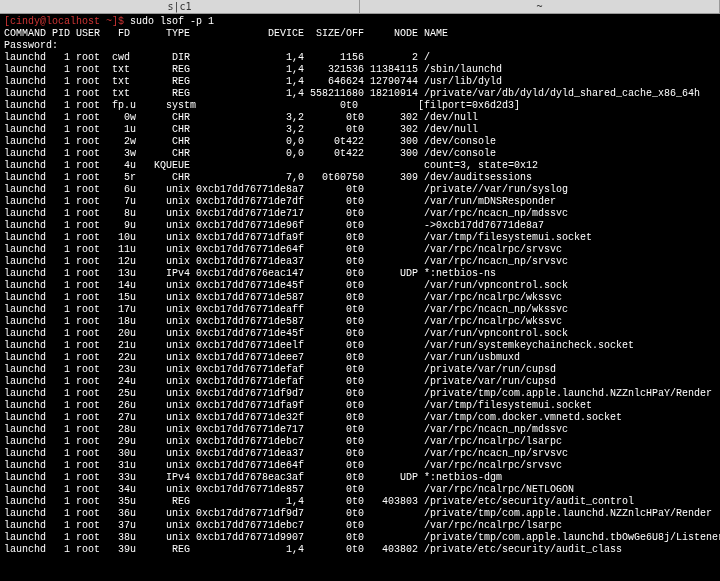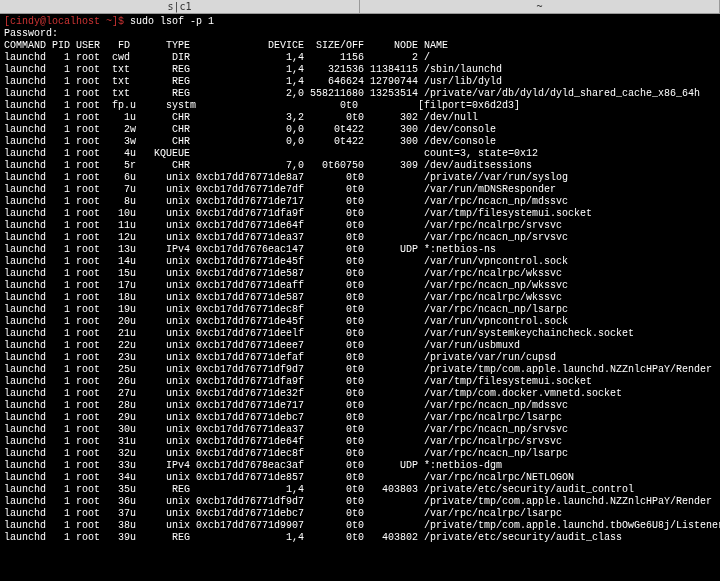--- a/index.html
+++ b/index.html
@@ -16,57 +16,58 @@
 </head>
 <body>
 
 <div class="titlebar">
   <div class="tab">s|c1</div>
   <div class="tab">~</div>
 </div>
 
 <div class="term">
   <div class="row"><span class="prompt"><span class="bracket">[</span><span>cindy@localhost</span><span> ~</span><span class="bracket">]$ </span></span><span class="cmd">sudo lsof -p 1</span></div>
+  <div class="row hdr">COMMAND PID USER   FD      TYPE             DEVICE  SIZE/OFF     NODE NAME</div>
   <div class="row">Password:</div>
-  <div class="row hdr">COMMAND PID USER   FD      TYPE             DEVICE  SIZE/OFF     NODE NAME</div>
   <div id="rows">
       <div class="row">launchd   1 root  cwd       DIR                1,4      1156        2 /</div>
       <div class="row">launchd   1 root  txt       REG                1,4    321536 11384115 /sbin/launchd</div>
       <div class="row">launchd   1 root  txt       REG                1,4    646624 12790744 /usr/lib/dyld</div>
-      <div class="row">launchd   1 root  txt       REG                2,0 558211680 13253514 /private/var/db/dyld/dyld_shared_cache_x86_64h</div>
+      <div class="row">launchd   1 root  txt       REG                1,4 558211680 18210914 /private/var/db/dyld/dyld_shared_cache_x86_64h</div>
       <div class="row">launchd   1 root  fp.u     systm                        0t0          [filport=0x6d2d3]</div>
+      <div class="row">launchd   1 root    0w      CHR                3,2       0t0      302 /dev/null</div>
       <div class="row">launchd   1 root    1u      CHR                3,2       0t0      302 /dev/null</div>
       <div class="row">launchd   1 root    2w      CHR                0,0     0t422      300 /dev/console</div>
       <div class="row">launchd   1 root    3w      CHR                0,0     0t422      300 /dev/console</div>
       <div class="row">launchd   1 root    4u   KQUEUE                                       count=3, state=0x12</div>
       <div class="row">launchd   1 root    5r      CHR                7,0   0t60750      309 /dev/auditsessions</div>
       <div class="row">launchd   1 root    6u     unix 0xcb17dd76771de8a7       0t0          /private//var/run/syslog</div>
       <div class="row">launchd   1 root    7u     unix 0xcb17dd76771de7df       0t0          /var/run/mDNSResponder</div>
       <div class="row">launchd   1 root    8u     unix 0xcb17dd76771de717       0t0          /var/rpc/ncacn_np/mdssvc</div>
+      <div class="row">launchd   1 root    9u     unix 0xcb17dd76771de96f       0t0          -&gt;0xcb17dd76771de8a7</div>
       <div class="row">launchd   1 root   10u     unix 0xcb17dd76771dfa9f       0t0          /var/tmp/filesystemui.socket</div>
       <div class="row">launchd   1 root   11u     unix 0xcb17dd76771de64f       0t0          /var/rpc/ncalrpc/srvsvc</div>
       <div class="row">launchd   1 root   12u     unix 0xcb17dd76771dea37       0t0          /var/rpc/ncacn_np/srvsvc</div>
       <div class="row">launchd   1 root   13u     IPv4 0xcb17dd7676eac147       0t0      UDP *:netbios-ns</div>
       <div class="row">launchd   1 root   14u     unix 0xcb17dd76771de45f       0t0          /var/run/vpncontrol.sock</div>
       <div class="row">launchd   1 root   15u     unix 0xcb17dd76771de587       0t0          /var/rpc/ncalrpc/wkssvc</div>
       <div class="row">launchd   1 root   17u     unix 0xcb17dd76771deaff       0t0          /var/rpc/ncacn_np/wkssvc</div>
       <div class="row">launchd   1 root   18u     unix 0xcb17dd76771de587       0t0          /var/rpc/ncalrpc/wkssvc</div>
-      <div class="row">launchd   1 root   19u     unix 0xcb17dd76771dec8f       0t0          /var/rpc/ncacn_np/lsarpc</div>
       <div class="row">launchd   1 root   20u     unix 0xcb17dd76771de45f       0t0          /var/run/vpncontrol.sock</div>
       <div class="row">launchd   1 root   21u     unix 0xcb17dd76771deelf       0t0          /var/run/systemkeychaincheck.socket</div>
       <div class="row">launchd   1 root   22u     unix 0xcb17dd76771deee7       0t0          /var/run/usbmuxd</div>
       <div class="row">launchd   1 root   23u     unix 0xcb17dd76771defaf       0t0          /private/var/run/cupsd</div>
+      <div class="row">launchd   1 root   24u     unix 0xcb17dd76771defaf       0t0          /private/var/run/cupsd</div>
       <div class="row">launchd   1 root   25u     unix 0xcb17dd76771df9d7       0t0          /private/tmp/com.apple.launchd.NZZnlcHPaY/Render</div>
       <div class="row">launchd   1 root   26u     unix 0xcb17dd76771dfa9f       0t0          /var/tmp/filesystemui.socket</div>
       <div class="row">launchd   1 root   27u     unix 0xcb17dd76771de32f       0t0          /var/tmp/com.docker.vmnetd.socket</div>
       <div class="row">launchd   1 root   28u     unix 0xcb17dd76771de717       0t0          /var/rpc/ncacn_np/mdssvc</div>
       <div class="row">launchd   1 root   29u     unix 0xcb17dd76771debc7       0t0          /var/rpc/ncalrpc/lsarpc</div>
       <div class="row">launchd   1 root   30u     unix 0xcb17dd76771dea37       0t0          /var/rpc/ncacn_np/srvsvc</div>
       <div class="row">launchd   1 root   31u     unix 0xcb17dd76771de64f       0t0          /var/rpc/ncalrpc/srvsvc</div>
-      <div class="row">launchd   1 root   32u     unix 0xcb17dd76771dec8f       0t0          /var/rpc/ncacn_np/lsarpc</div>
       <div class="row">launchd   1 root   33u     IPv4 0xcb17dd7678eac3af       0t0      UDP *:netbios-dgm</div>
       <div class="row">launchd   1 root   34u     unix 0xcb17dd76771de857       0t0          /var/rpc/ncalrpc/NETLOGON</div>
       <div class="row">launchd   1 root   35u      REG                1,4       0t0   403803 /private/etc/security/audit_control</div>
       <div class="row">launchd   1 root   36u     unix 0xcb17dd76771df9d7       0t0          /private/tmp/com.apple.launchd.NZZnlcHPaY/Render</div>
       <div class="row">launchd   1 root   37u     unix 0xcb17dd76771debc7       0t0          /var/rpc/ncalrpc/lsarpc</div>
       <div class="row">launchd   1 root   38u     unix 0xcb17dd76771d9907       0t0          /private/tmp/com.apple.launchd.tbOwGe6U8j/Listeners</div>
       <div class="row">launchd   1 root   39u      REG                1,4       0t0   403802 /private/etc/security/audit_class</div>
     </div>
 
 </div>

